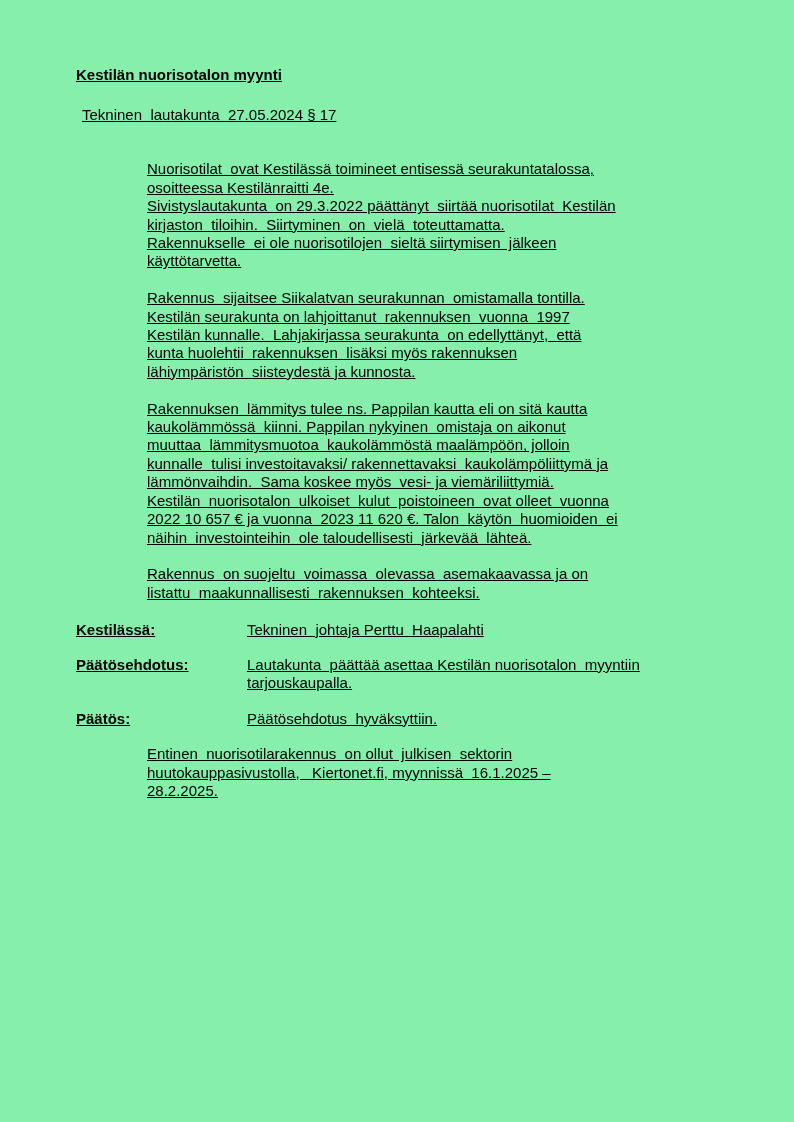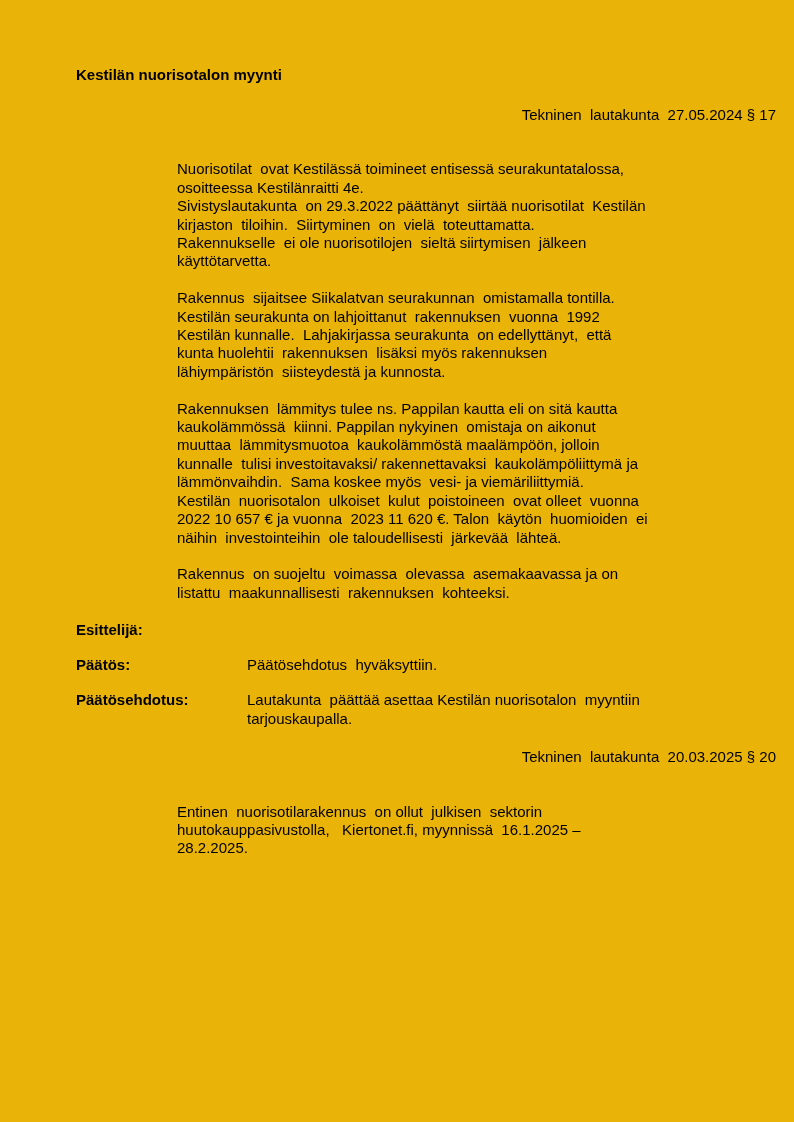--- a/index.html
+++ b/index.html
@@ -1,47 +1,47 @@
 <!DOCTYPE html>
 <html><head>
 <meta charset="utf-8">
 <style>
   html, body { margin: 0; padding: 0; background: #ffffff; }
   .page {
     position: relative;
     width: 794px;
     height: 1122px;
     box-sizing: border-box;
-    background: #eab308;
+    background: #86efac;
     color: #000000;
     font-family: "Liberation Sans", sans-serif;
     font-size: 15px;
     line-height: 18.4px;
     padding: 66px 18px 0 76px;
     overflow: hidden;
+    text-decoration: underline;
   }
   .doc-title {
     font-size: 15px;
     font-weight: bold;
     margin: 0 0 21.6px 0;
     white-space: pre;
   }
   .section-heading {
     margin: 0 0 36px 6px;
     white-space: pre;
-    text-align: right;
   }
   .section-heading.second {
     margin-top: 20px;
   }
   .para {
     margin: 0 0 18.4px 0;
     white-space: pre;
   }
-  .indent { margin-left: 101px; }
+  .indent { margin-left: 71px; }
   .field-row {
     display: flex;
     align-items: flex-start;
     margin: 0 0 17px 0;
   }
   .field-label {
     flex: 0 0 171px;
     font-weight: bold;
     white-space: pre;
   }
@@ -62,51 +62,51 @@
 
   <div class="section-heading">Tekninen  lautakunta  27.05.2024 § 17</div>
 
   <div class="para indent">Nuorisotilat  ovat Kestilässä toimineet entisessä seurakuntatalossa,
 osoitteessa Kestilänraitti 4e.
 Sivistyslautakunta  on 29.3.2022 päättänyt  siirtää nuorisotilat  Kestilän
 kirjaston  tiloihin.  Siirtyminen  on  vielä  toteuttamatta.
 Rakennukselle  ei ole nuorisotilojen  sieltä siirtymisen  jälkeen
 käyttötarvetta.</div>
   <div class="para indent">Rakennus  sijaitsee Siikalatvan seurakunnan  omistamalla tontilla.
-Kestilän seurakunta on lahjoittanut  rakennuksen  vuonna  1992
+Kestilän seurakunta on lahjoittanut  rakennuksen  vuonna  1997
 Kestilän kunnalle.  Lahjakirjassa seurakunta  on edellyttänyt,  että
 kunta huolehtii  rakennuksen  lisäksi myös rakennuksen
 lähiympäristön  siisteydestä ja kunnosta.</div>
   <div class="para indent">Rakennuksen  lämmitys tulee ns. Pappilan kautta eli on sitä kautta
 kaukolämmössä  kiinni. Pappilan nykyinen  omistaja on aikonut
 muuttaa  lämmitysmuotoa  kaukolämmöstä maalämpöön, jolloin
 kunnalle  tulisi investoitavaksi/ rakennettavaksi  kaukolämpöliittymä ja
 lämmönvaihdin.  Sama koskee myös  vesi- ja viemäriliittymiä.
 Kestilän  nuorisotalon  ulkoiset  kulut  poistoineen  ovat olleet  vuonna
 2022 10 657 € ja vuonna  2023 11 620 €. Talon  käytön  huomioiden  ei
 näihin  investointeihin  ole taloudellisesti  järkevää  lähteä.</div>
   <div class="para indent">Rakennus  on suojeltu  voimassa  olevassa  asemakaavassa ja on
 listattu  maakunnallisesti  rakennuksen  kohteeksi.</div>
 
   <div class="field-row">
-    <div class="field-label">Esittelijä:</div>
-  </div>
-
-  <div class="field-row">
-    <div class="field-label">Päätös:</div>
-    <div class="field-value">Päätösehdotus  hyväksyttiin.</div>
+    <div class="field-label">Kestilässä:</div>
+    <div class="field-value">Tekninen  johtaja Perttu  Haapalahti</div>
   </div>
 
   <div class="field-row">
     <div class="field-label">Päätösehdotus:</div>
     <div class="field-value">Lautakunta  päättää asettaa Kestilän nuorisotalon  myyntiin
 tarjouskaupalla.</div>
   </div>
 
-  <div class="section-heading second">Tekninen  lautakunta  20.03.2025 § 20</div>
+  <div class="field-row">
+    <div class="field-label">Päätös:</div>
+    <div class="field-value">Päätösehdotus  hyväksyttiin.</div>
+  </div>
+
 
   <div class="para indent">Entinen  nuorisotilarakennus  on ollut  julkisen  sektorin
 huutokauppasivustolla,   Kiertonet.fi, myynnissä  16.1.2025 –
 28.2.2025.</div>
 
 
 
 </div>
 
 </body></html>

